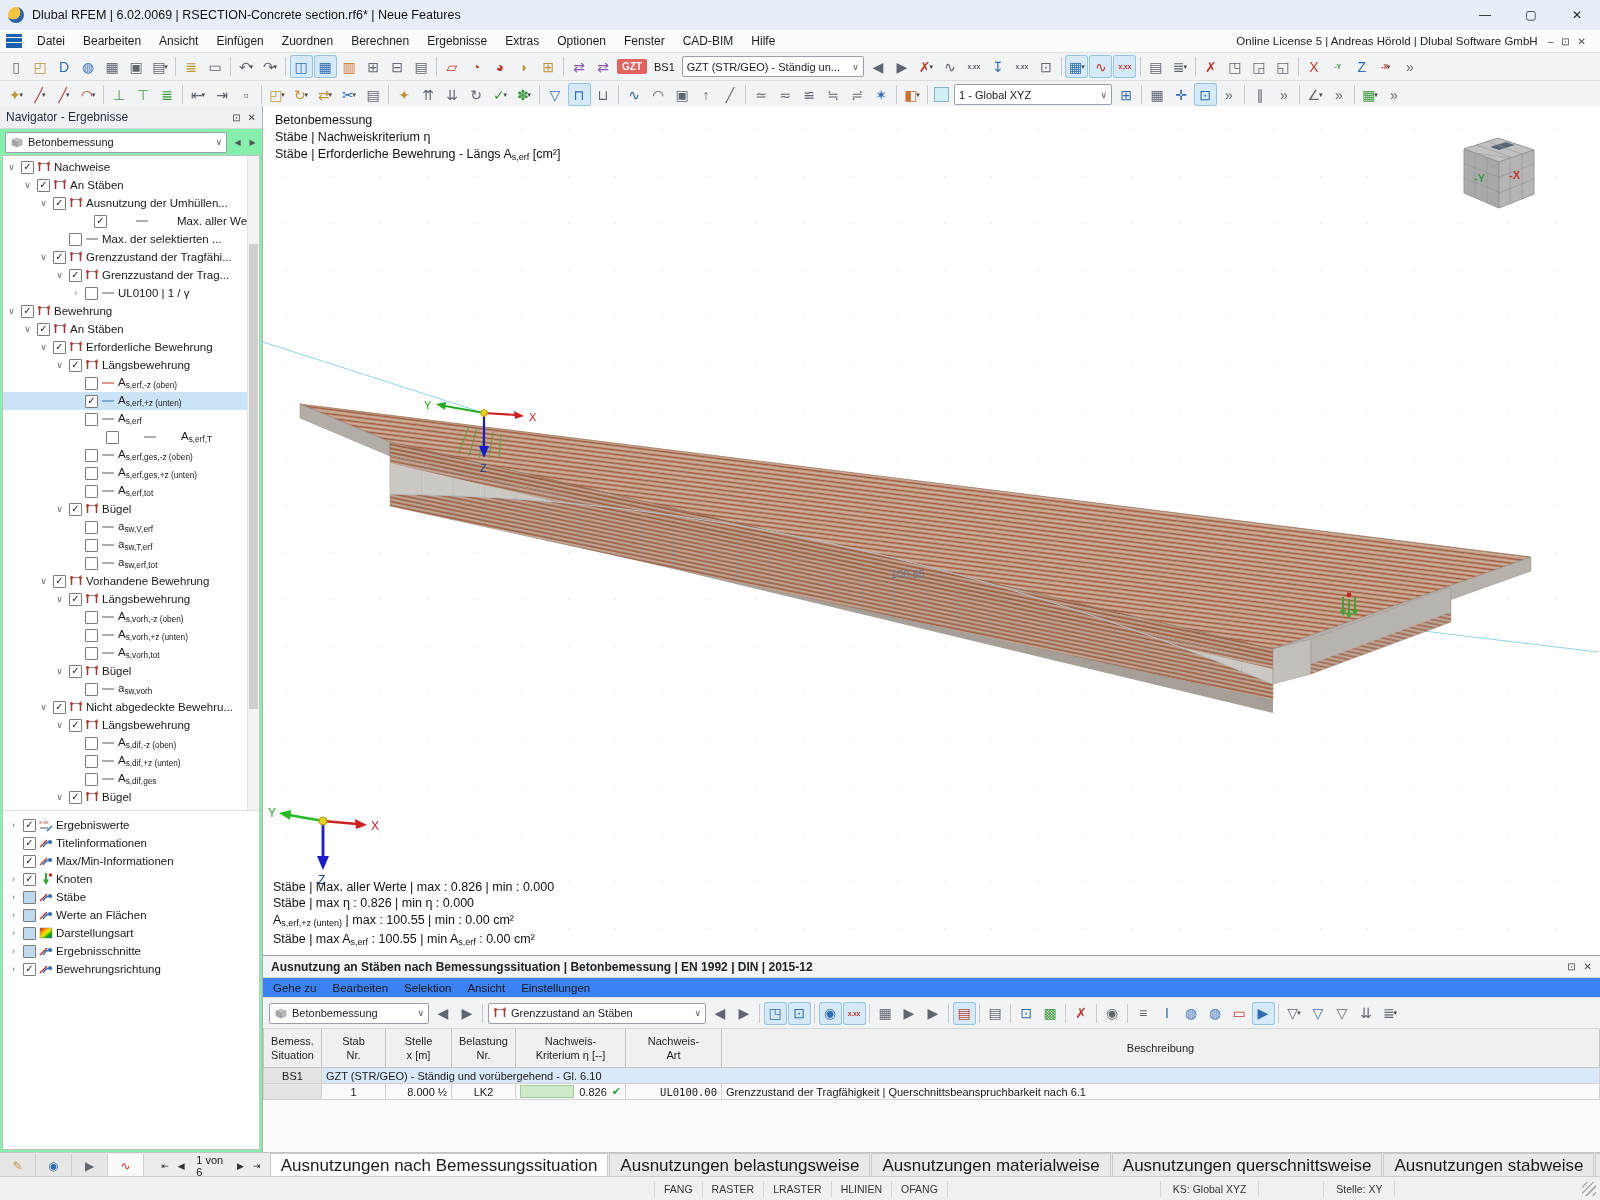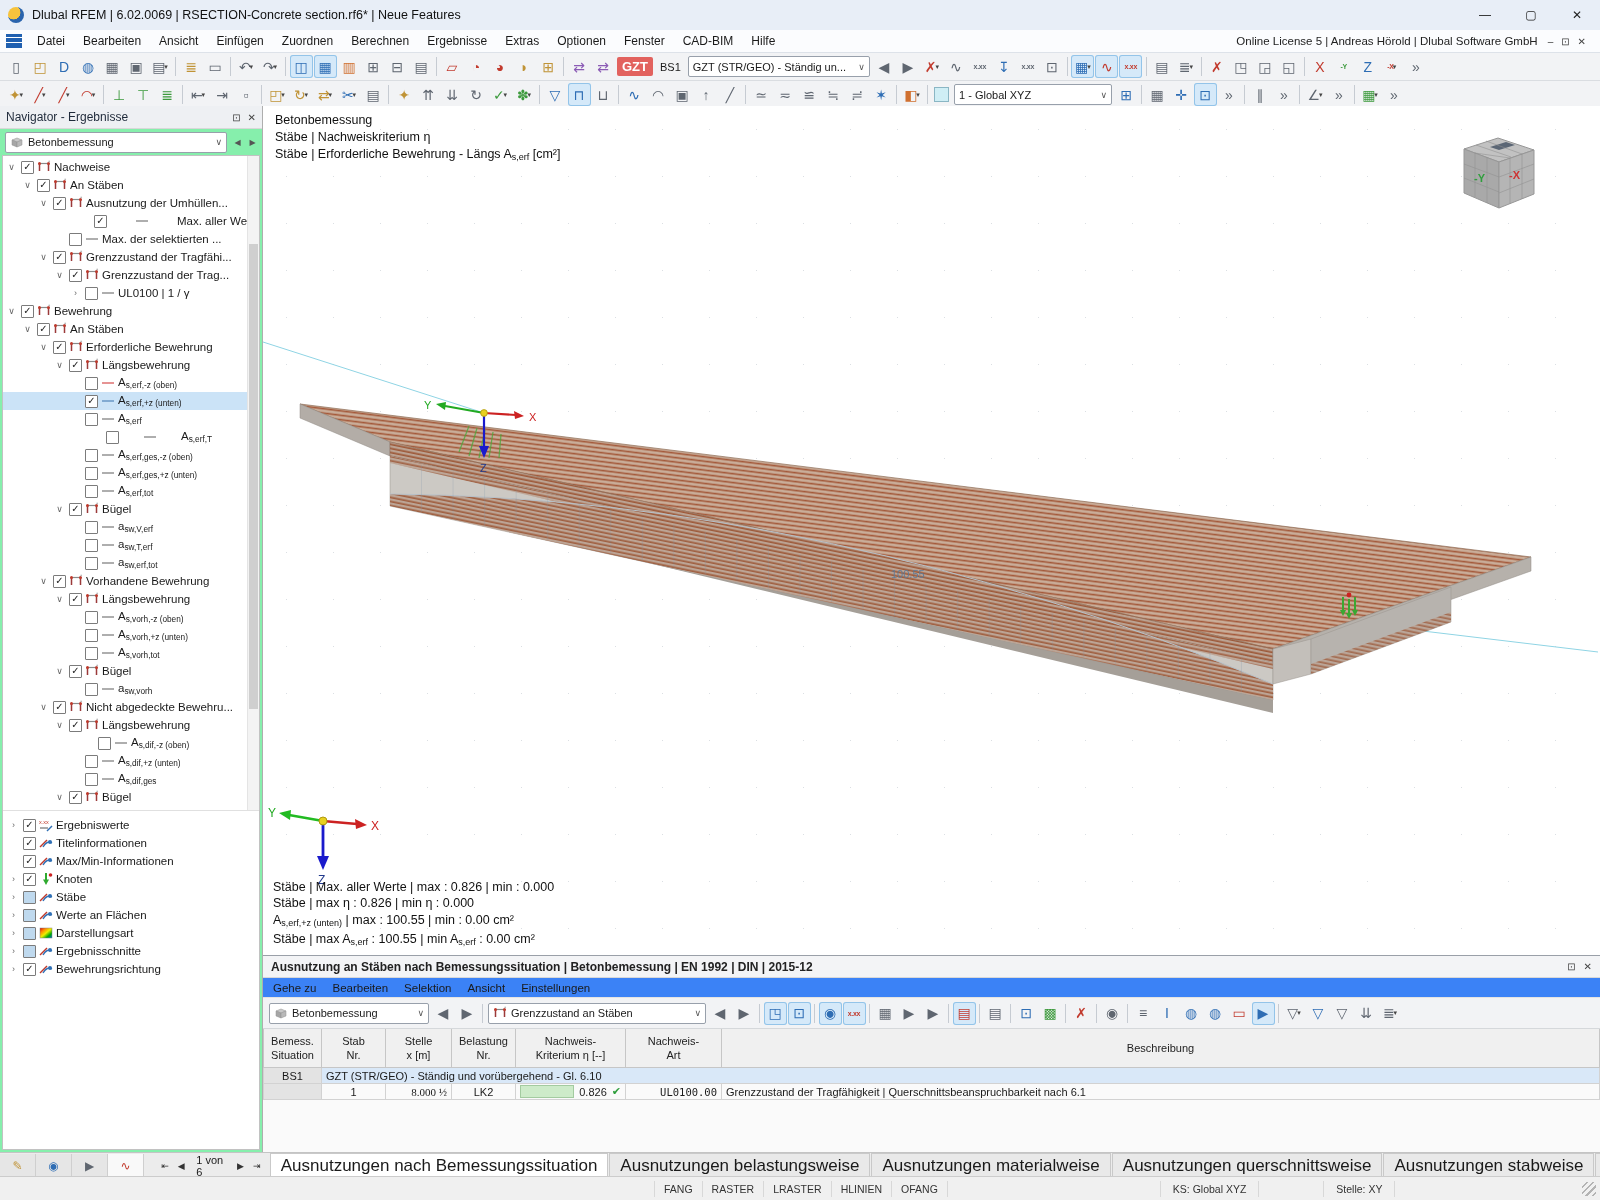--- a/index.html
+++ b/index.html
@@ -20,21 +20,21 @@
   
   .tbar{height:27px;background:#f2f3f5;border-bottom:1px solid #dadde1;display:flex;align-items:center;padding:0 4px;overflow:hidden;}
   .tbi{width:23px;height:23px;display:inline-flex;align-items:center;justify-content:center;border-radius:3px;flex:none;margin:0 .5px;}
   .tbi .g{font-size:14px;line-height:1;}
   .tbi .gtxt{font-size:7px;font-weight:700;letter-spacing:-.3px;}
   .tbi .car{font-size:7px;color:#444;margin-left:-1px;}
   .tbi.on{background:#d5e9f9;box-shadow:inset 0 0 0 1px #93c4e9;}
   .g-g{color:#5f6670}.g-b{color:#2e6db4}.g-r{color:#c23b2e}.g-y{color:#c09336}
   .g-gr{color:#3d9a3d}.g-p{color:#8b5bb5}.g-m{color:#d07030}
   .tsep{width:1px;height:19px;background:#c6cbd2;margin:0 3px;flex:none;}
-  .badge{background:#e2625e;color:#fff;font-size:13px;font-weight:700;padding:2px 5px;border-radius:2px;margin:0 2px;flex:none;}
+  .badge{background:#e2625e;color:#fff;font-size:10px;font-weight:700;padding:2px 5px;border-radius:2px;margin:0 2px;flex:none;}
   .tlabel{font-size:11px;margin:0 5px;flex:none;}
   .swatch{width:13px;height:13px;background:#cfeef5;border:1px solid #8ab6c4;margin:0 3px;flex:none;}
   .combo{display:inline-flex;align-items:center;background:#fff;border:1px solid #98a0ab;height:19px;border-radius:2px;padding:0 4px;gap:4px;font-size:11px;flex:none;margin:0 2px;}
   .combo .cv{flex:1;overflow:hidden;white-space:nowrap;}
   .combo .ccar{color:#555;font-size:9px;}
   
   .navigator{position:absolute;left:0;top:106px;width:262px;height:1046px;background:#86efac;border-right:1px solid #aeaeae;display:flex;flex-direction:column;}
   .nav-title{height:22px;display:flex;align-items:center;padding:0 6px;font-size:12px;color:#1f2a3a;background:#eef0f3;border-bottom:1px solid #d8d8d8;}
   .nav-title .sp{margin-left:auto;display:flex;gap:7px;font-size:10px;color:#444;}
   .nav-combo-row{height:26px;display:flex;align-items:center;padding:0 3px;gap:2px;}
@@ -71,21 +71,21 @@
   table.grid th{background:#f0f0f0;border:1px solid #c6c6c6;border-top:none;font-weight:400;color:#222;height:38px;padding:0 2px;vertical-align:middle;}
   table.grid th .l1,table.grid th .l2{text-align:center;line-height:14px;}
   table.grid td{border:1px solid #d2d2d2;height:15px;padding:0 4px;white-space:nowrap;overflow:hidden;}
   td.rowhead{background:#e3e3e3;text-align:center;border-color:#c6c6c6;}
   tr.group td.desc{background:#d9e8f8;}
   .etacell{display:flex;align-items:center;gap:5px;}
   .etabar{width:52px;height:11px;background:#cdebc9;border:1px solid #a3cba0;flex:none;}
   .etaval{margin-left:auto;}
   .chkok{color:#2e9e3c;font-size:11px;}
   .mono{font-family:"DejaVu Sans Mono",monospace;font-size:10.5px;text-align:right;}
-  .cen{text-align:center;} .rt{text-align:right;font-family:Liberation Serif, serif;}
+  .cen{text-align:center;} .rt{text-align:right;}
   
   .bstrip{position:absolute;left:0;top:1152px;width:1600px;height:24px;background:#ececec;border-top:1px solid #c4c4c4;display:flex;align-items:flex-end;}
   .mtab{width:35px;height:23px;border-right:1px solid #cfcfcf;display:flex;align-items:center;justify-content:center;background:#e6e6e6;flex:none;}
   .mtab.act{background:#f9f9f9;}
   .mtab .g{font-size:12px;}
   .pgnav{display:flex;align-items:center;margin:0 6px 0 14px;gap:2px;height:23px;}
   .pgnav .nbt{font-size:9px;color:#333;}
   .pglabel{font-size:11px;margin:0 6px;}
   .ttab{padding:0 10px;height:23px;line-height:23px;font-size:17px;background:#e9e9e9;border:1px solid #c9c9c9;border-bottom:none;margin-right:1px;white-space:nowrap;flex:none;}
   .ttab.act{background:#fff;}
@@ -790,21 +790,21 @@
             <span class="tlbl">Nicht abgedeckte Bewehru...</span>
           </div>
           <div class="trow" style="padding-left: 50px;">
             <span class="exp">∨</span>
             <span class="cb on"></span>
             <svg width="14" height="14" class="ticon ">
               <use href="#sym-member"></use>
             </svg>
             <span class="tlbl">Längsbewehrung</span>
           </div>
-          <div class="trow" style="padding-left: 66px; margin-left: 13px;">
+          <div class="trow" style="padding-left: 66px;">
             <span class="exp"></span>
             <span class="cb off"></span>
             <svg width="14" height="14" class="ticon lc-gray">
               <use href="#sym-line"></use>
             </svg>
             <span class="tlbl">A<sub>s,dif,-z (oben)</sub></span>
           </div>
           <div class="trow" style="padding-left: 66px;">
             <span class="exp"></span>
             <span class="cb off"></span>

